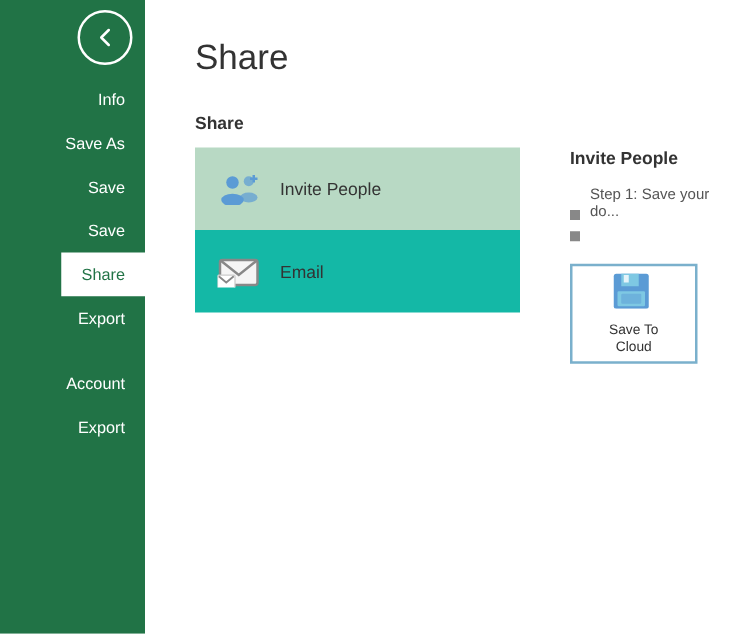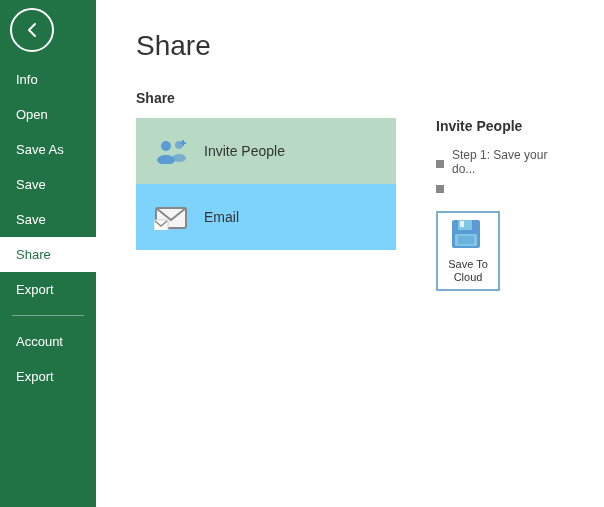--- a/index.html
+++ b/index.html
@@ -7,26 +7,27 @@
       width: 604px;
       height: 507px;
       font-family: 'Segoe UI', Arial, sans-serif;
       display: flex;
       overflow: hidden;
       background: #fff;
     }
 
     
     .sidebar {
-      width: 96px;
+      width: 116px;
       background: #217346;
       display: flex;
       flex-direction: column;
       flex-shrink: 0;
       height: 507px;
+      align-items: flex-end;
     }
 
     .sidebar-back {
       width: 44px;
       height: 44px;
       margin: 8px 10px 10px 10px;
       border: 2px solid #fff;
       border-radius: 50%;
       display: flex;
       align-items: center;
@@ -89,21 +90,21 @@
       gap: 0;
       width: 260px;
     }
 
     .share-list-item {
       display: flex;
       align-items: center;
       padding: 14px 16px;
       gap: 14px;
       cursor: pointer;
-      background: #7dd3fc;
+      background: #14b8a6;
       border: none;
     }
 
     .share-list-item.selected {
       background: #b8d9c4;
     }
 
     .share-icon-wrap {
       width: 38px;
       height: 38px;
@@ -131,38 +132,38 @@
       margin-bottom: 14px;
     }
 
     .invite-steps {
       list-style: none;
       margin-bottom: 18px;
     }
 
     .invite-steps li {
       display: flex;
-      align-items: center;
+      align-items: flex-end;
       gap: 8px;
       font-size: 12px;
       color: #555;
       margin-bottom: 6px;
     }
 
     .step-bullet {
       width: 8px;
       height: 8px;
       background: #888;
       flex-shrink: 0;
       margin-top: 3px;
     }
 
     
     .save-to-cloud-btn {
-      width: 64px;
+      width: 102px;
       height: 80px;
       border: 2px solid #7ab0cc;
       background: #fff;
       display: flex;
       flex-direction: column;
       align-items: center;
       justify-content: center;
       cursor: pointer;
       gap: 6px;
     }
@@ -178,21 +179,20 @@
 <body>
 
 <div class="sidebar">
   <div class="sidebar-back">
     <svg width="16" height="16" viewBox="0 0 16 16" fill="white">
       <path d="M11 2L5 8l6 6" stroke="white" stroke-width="2" fill="none" stroke-linecap="round" stroke-linejoin="round"></path>
     </svg>
   </div>
 
   <div class="sidebar-item">Info</div>
-  <div class="sidebar-item">Open</div>
   <div class="sidebar-item">Save As</div>
   <div class="sidebar-item">Save</div>
   <div class="sidebar-item">Save</div>
   <div class="sidebar-item active">Share</div>
   <div class="sidebar-item">Export</div>
 
   <hr class="sidebar-divider">
 
   <div class="sidebar-item">Account</div>
   <div class="sidebar-item">Export</div>

